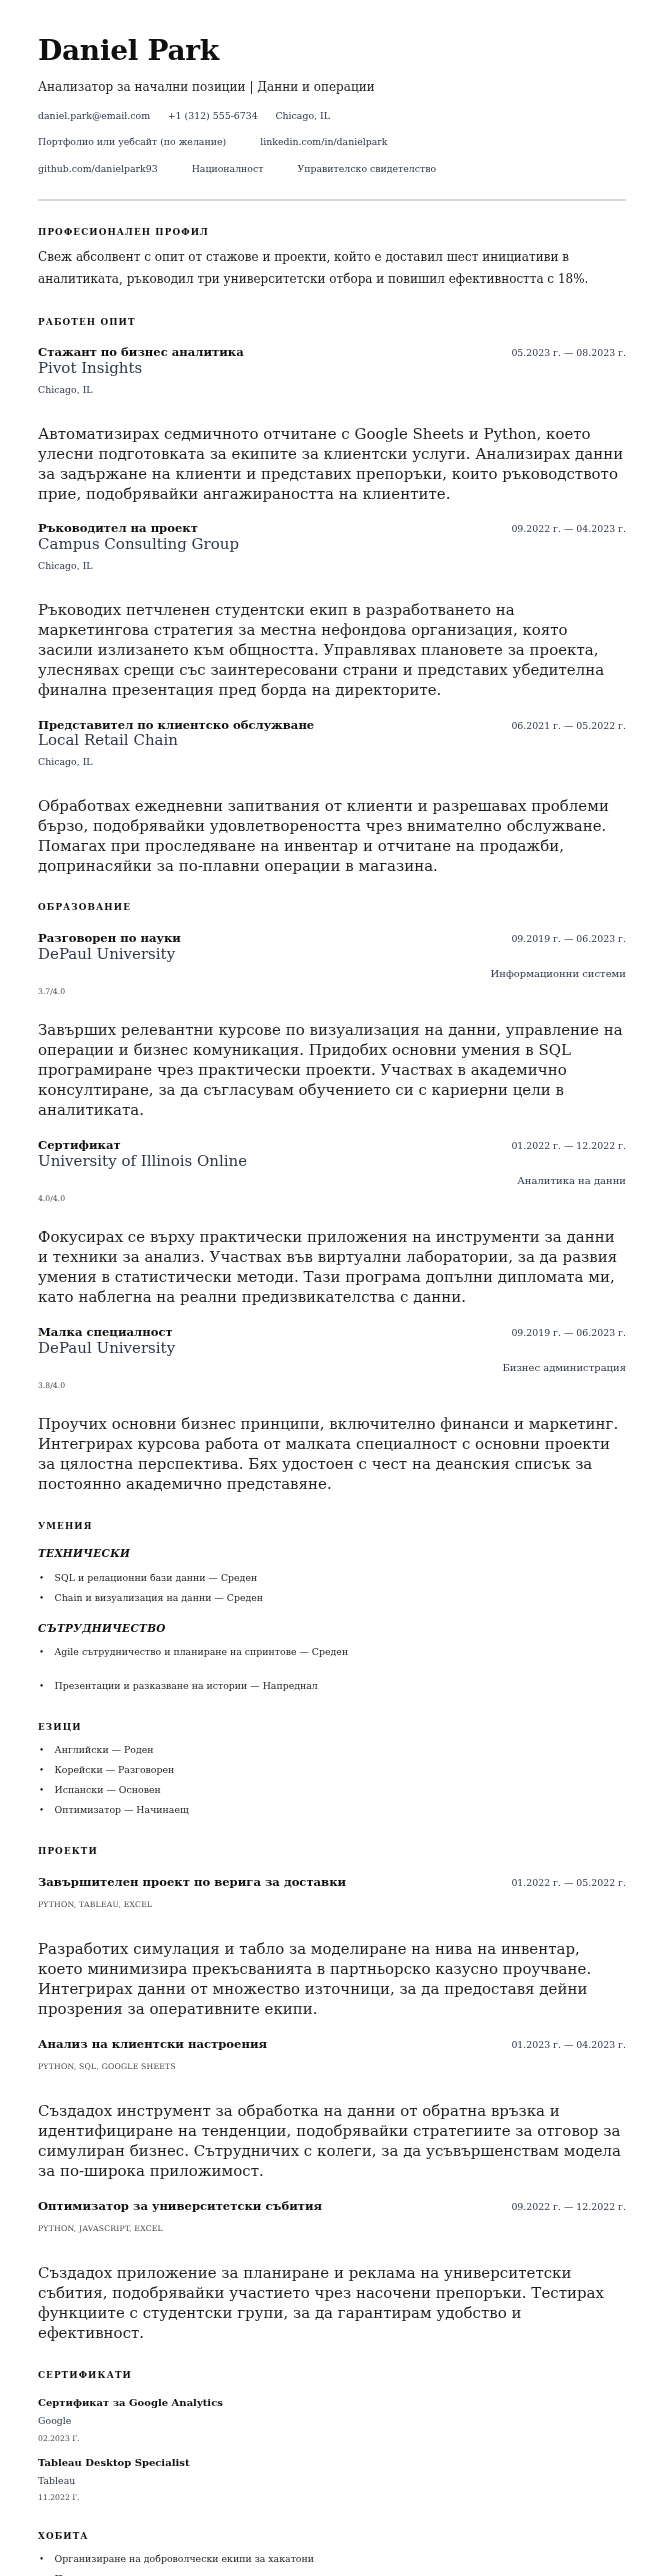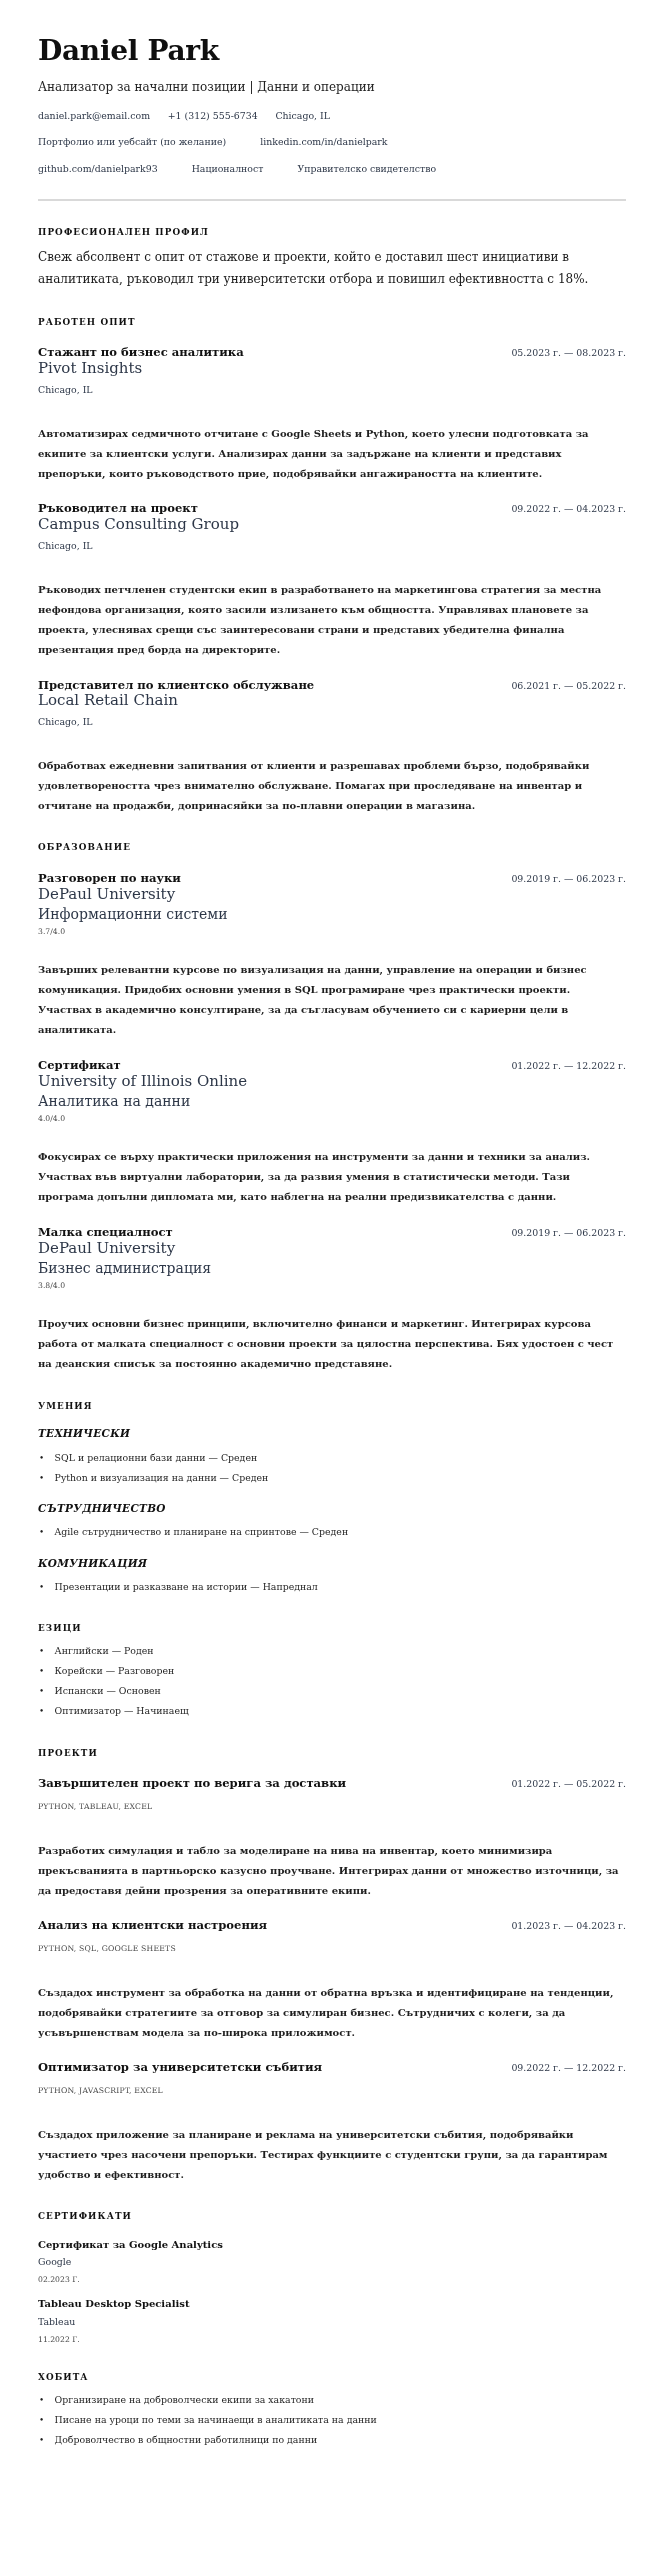--- a/index.html
+++ b/index.html
@@ -21,23 +21,23 @@
   .section-title { font-size: 8.8px; font-weight: bold; letter-spacing: 1.1px; text-transform: uppercase; color: #111; line-height: 12px; }
   .summary { font-size: 12px; line-height: 22px; margin-top: 7.7px; color: #1a1a1a; }
 
   .entry { margin-top: 16.6px; }
   .entry:first-of-type { margin-top: 16.6px; }
   .entry-head { display: flex; justify-content: space-between; align-items: baseline; }
   .entry-title { font-size: 11.6px; font-weight: bold; line-height: 16.6px; color: #111; }
   .entry-date { font-size: 9.4px; color: #2d3748; white-space: nowrap; }
   .entry-org { font-size: 15px; line-height: 14.4px; color: #2d3748; }
   .entry-loc { font-size: 9.4px; line-height: 14.4px; color: #2d3748; margin-top: 7.7px; }
-  .entry-field { font-size: 14px; line-height: 14.4px; color: #2d3748; margin-top: 5.5px; }
+  .entry-field { font-size: 10px; line-height: 14.4px; color: #2d3748; margin-top: 5.5px; text-align: right; }
   .entry-gpa { font-size: 7.7px; line-height: 12px; color: #4a4a4a; margin-top: 5.5px; }
-  .entry-desc { font-size: 10px; line-height: 20px; color: #1f1f1f; margin-top: 26.5px; font-weight: bold; }
+  .entry-desc { font-size: 15px; line-height: 20px; color: #1f1f1f; margin-top: 26.5px; }
   .edu .entry-desc { margin-top: 22px; }
 
   .skill-group { margin-top: 13.3px; }
   .skill-group:first-of-type { margin-top: 14.4px; }
   .skill-title { font-size: 10.5px; font-weight: bold; letter-spacing: 0.3px; line-height: 14.4px; color: #111; text-transform: uppercase; font-style: italic; }
   ul.bullets { list-style: none; margin-top: 7px; }
   ul.bullets li { position: relative; padding-left: 16.6px; font-size: 9.4px; line-height: 20px; color: #1f1f1f; }
   ul.bullets li::before { content: "\2022"; position: absolute; left: 1.1px; top: 0; font-size: 8.8px; color: #1f1f1f; }
 
   .project .entry-tech { font-size: 7.7px; line-height: 11px; color: #4a4a4a; text-transform: uppercase; margin-top: 8.8px; letter-spacing: 0.2px; }
@@ -151,33 +151,32 @@
     </div>
   </section>
 
   <section class="section">
     <h2 class="section-title">Умения</h2>
 
     <div class="skill-group">
       <h3 class="skill-title">Технически</h3>
       <ul class="bullets">
         <li>SQL и релационни бази данни — Среден</li>
-        <li>Python и визуализация на данни — Среден</li>
+        <li>Chain и визуализация на данни — Среден</li>
       </ul>
     </div>
 
     <div class="skill-group">
       <h3 class="skill-title">Сътрудничество</h3>
       <ul class="bullets">
         <li>Agile сътрудничество и планиране на спринтове — Среден</li>
       </ul>
     </div>
 
     <div class="skill-group">
-      <h3 class="skill-title">Комуникация</h3>
       <ul class="bullets">
         <li>Презентации и разказване на истории — Напреднал</li>
       </ul>
     </div>
   </section>
 
   <section class="section">
     <h2 class="section-title">Езици</h2>
     <ul class="bullets">
       <li>Английски — Роден</li>

